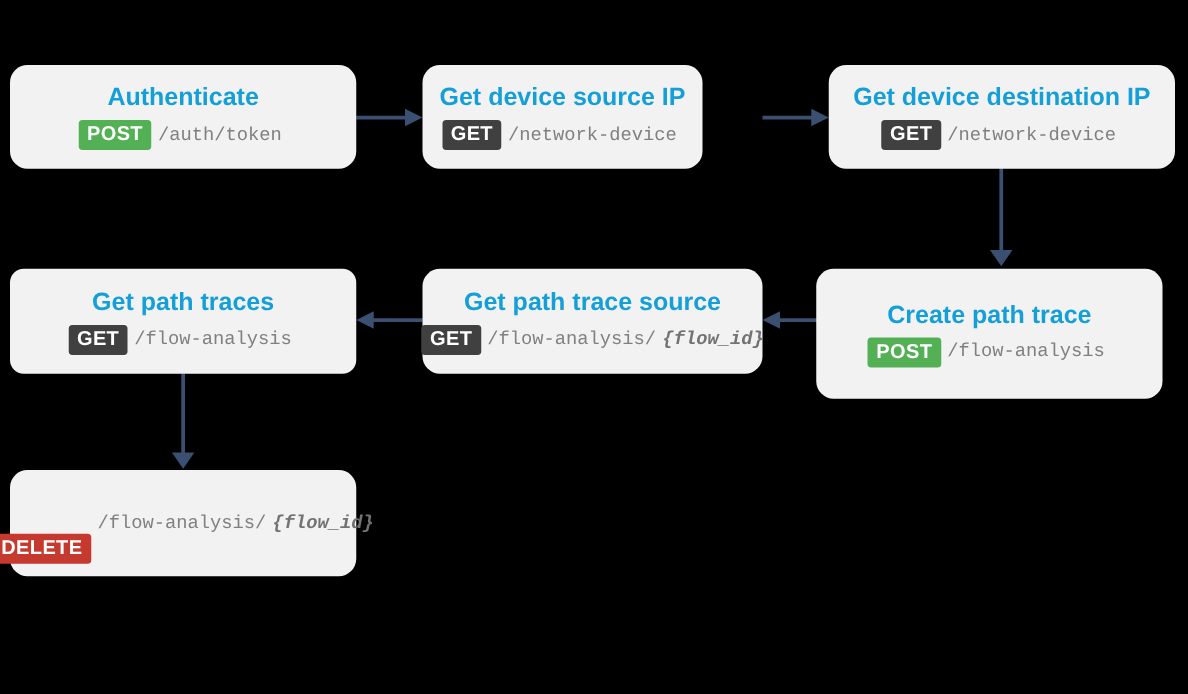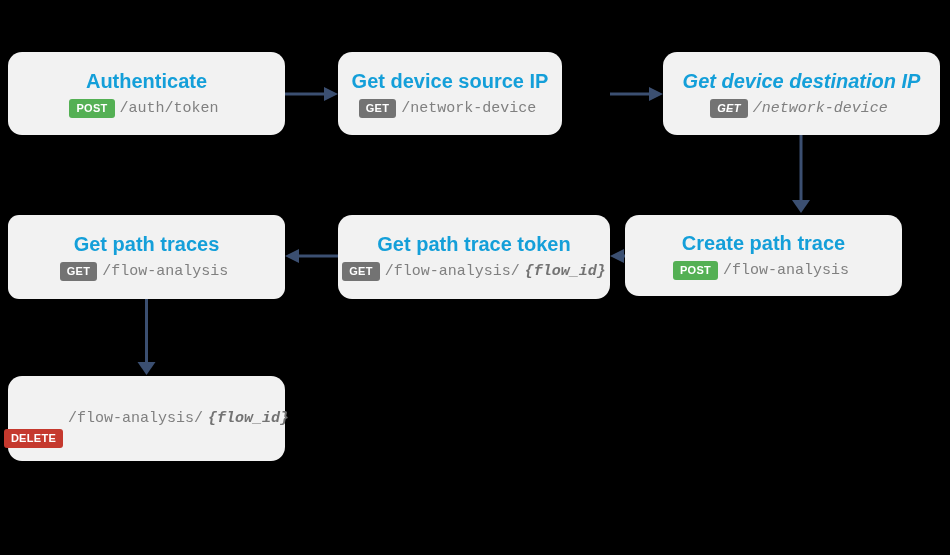--- a/index.html
+++ b/index.html
@@ -35,49 +35,49 @@
     line-height: 1.1;
   }
   .endpoint {
     display: flex;
     align-items: center;
     gap: 5px;
     white-space: nowrap;
   }
   .badge {
     font-weight: bold;
-    font-size: 11px;
+    font-size: 16px;
     letter-spacing: 0.3px;
     color: #ffffff;
     padding: 4px 7px;
     border-radius: 3px;
     line-height: 1;
   }
   .badge-post   { background: #54b054; }
-  .badge-get    { background: #737373; }
+  .badge-get    { background: #404040; }
   .badge-delete { background: #c5392e; margin-top: 40px; }
   .path {
     font-family: "Liberation Mono", monospace;
     font-size: 15px;
     color: #808080;
   }
   .param {
     font-family: "Liberation Mono", monospace;
     font-size: 15px;
     color: #737373;
     font-style: italic;
     font-weight: bold;
   }
   
   .pos-authenticate        { left: 8px;   top: 52px;  width: 277px; height: 83px; }
   .pos-source-ip           { left: 338px; top: 52px;  width: 224px; height: 83px; }
-  .pos-destination-ip      { left: 663px; top: 52px;  width: 277px; height: 83px; font-style: italic; }
+  .pos-destination-ip      { left: 663px; top: 52px;  width: 277px; height: 83px; }
   .pos-get-path-traces     { left: 8px;   top: 215px; width: 277px; height: 84px; border-radius: 11px; }
   .pos-path-trace-result   { left: 338px; top: 215px; width: 272px; height: 84px; }
-  .pos-create-path-trace   { left: 625px; top: 215px; width: 277px; height: 81px; }
+  .pos-create-path-trace   { left: 653px; top: 215px; width: 277px; height: 104px; }
   .pos-delete-path-traces  { left: 8px;   top: 376px; width: 277px; height: 85px; }
   .arrows {
     position: absolute;
     left: 0; top: 0;
     width: 950px;
     height: 555px;
     pointer-events: none;
   }
   .arrows line    { stroke: #3b4f71; stroke-width: 3; }
   .arrows polygon { fill: #3b4f71; }
@@ -144,21 +144,21 @@
   <div class="card pos-get-path-traces">
     <div class="title">Get path traces</div>
     <div class="endpoint">
       <span class="badge badge-get">GET</span>
       <span class="path">/flow-analysis</span>
         <span class="param"></span>
     </div>
   </div>
 
   <div class="card pos-path-trace-result">
-    <div class="title">Get path trace token</div>
+    <div class="title">Get path trace source</div>
     <div class="endpoint">
       <span class="badge badge-get">GET</span>
       <span class="path">/flow-analysis/</span>
         <span class="param">{flow_id}</span>
     </div>
   </div>
 
   <div class="card pos-create-path-trace">
     <div class="title">Create path trace</div>
     <div class="endpoint">

